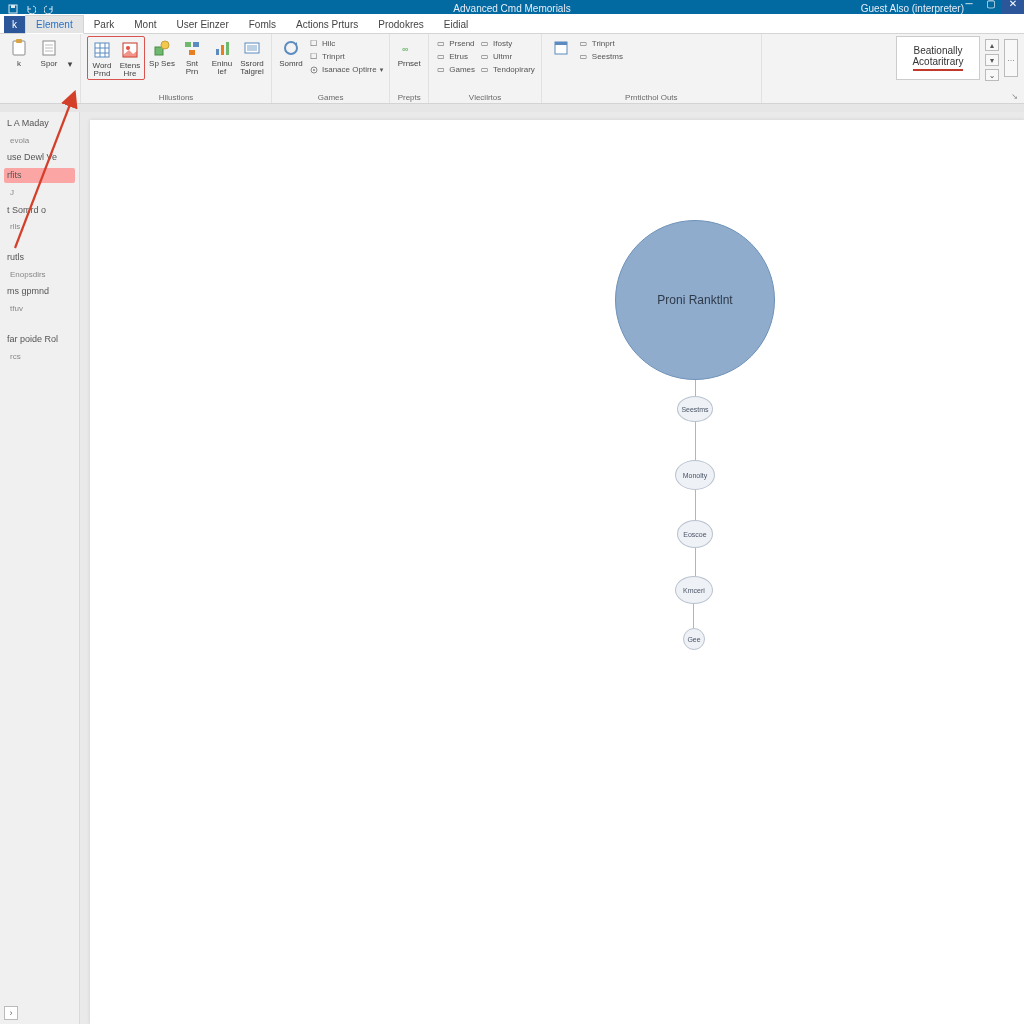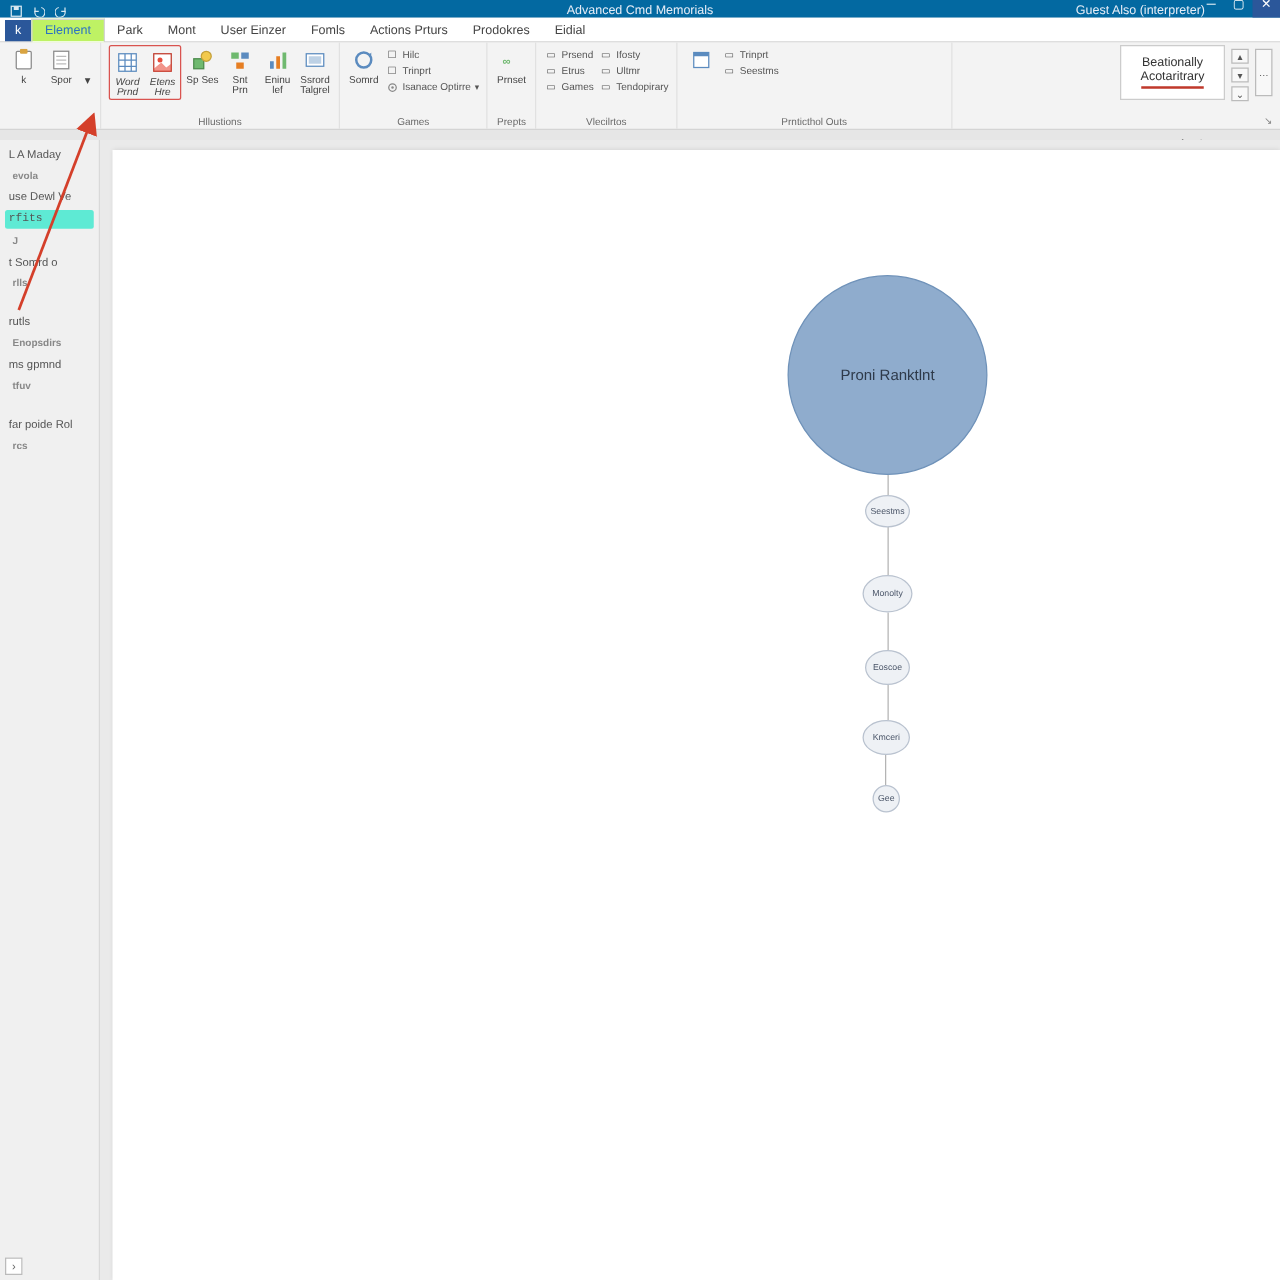--- a/index.html
+++ b/index.html
@@ -42,21 +42,21 @@
   }
   .tab {
     padding: 3px 10px;
     cursor: pointer;
     color: #444;
   }
   .tab.active {
     color: #2b72c4;
     border: 1px solid #d4d4d4;
     border-bottom: 1px solid #fff;
-    background: #bef264;
+    background: #e5e5e5;
     margin-bottom: -1px;
     text-align: right;
   }
 
   
   .ribbon {
     height: 70px;
     background: #f3f3f3;
     border-bottom: 1px solid #d4d4d4;
     display: flex;
@@ -127,22 +127,22 @@
     border-right: 1px solid #d9d9d9;
     font-size: 9px;
     color: #555;
     padding: 4px 4px;
     display: flex;
     flex-direction: column;
     gap: 3px;
     position: relative;
   }
   .nav-item { padding: 2px 3px; cursor:pointer; border-radius:2px; line-height:1.2;}
-  .nav-item.sub { color:#888; font-size:8px; padding-left:6px;font-weight:bold;}
-  .nav-item.sel { background:#5eead4;font-family:Liberation Mono, monospace; }
+  .nav-item.sub { color:#888; font-size:8px; padding-left:6px;}
+  .nav-item.sel { background:#fca5a5; }
   .nav-gap { height:10px; }
   .nav-expand {
     position:absolute; bottom:4px; left:4px;
     width:14px;height:14px;border:1px solid #bbb;background:#fff;
     display:flex;align-items:center;justify-content:center;font-size:9px;color:#666;cursor:pointer;
   }
 
   .doc-area {
     flex: 1;
     background: #eaeaea;
@@ -155,21 +155,21 @@
     top: 8px;
     right: 0;
     bottom: 0;
     background: #fff;
     box-shadow: 0 0 4px rgba(0,0,0,.12);
   }
 
   
   .sa {
     position: absolute;
-    left: 540px;
+    left: 525px;
     top: 100px;
   }
   .big-circle {
     width: 160px; height: 160px;
     background: #8faccd;
     border: 1px solid #6f92b9;
     border-radius: 50%;
     display:flex; align-items:center; justify-content:center;
     color:#2e3a4a; font-size:12px;
   }
@@ -260,21 +260,21 @@
       </div>
       <div class="big-btn" style="width:8px">
         <span class="icon" style="margin-top:16px;">▾</span>
       </div>
     </div>
     <div class="group-label"></div>
   </div>
 
   <div class="group">
     <div class="group-body">
-      <div class="highlight-box" style="display:flex;gap:2px;font-style:italic;">
+      <div class="highlight-box" style="display:flex;gap:2px;">
         <div class="big-btn">
           <span class="icon">
               <svg width="18" height="18">
                 <rect x="2" y="2" width="14" height="14" fill="#fff" stroke="#5b8bbf"></rect>
                 <line x1="2" y1="7" x2="16" y2="7" stroke="#5b8bbf"></line>
                 <line x1="2" y1="12" x2="16" y2="12" stroke="#5b8bbf"></line>
                 <line x1="7" y1="2" x2="7" y2="16" stroke="#5b8bbf"></line>
                 <line x1="12" y1="2" x2="12" y2="16" stroke="#5b8bbf"></line>
               </svg>
             </span>

